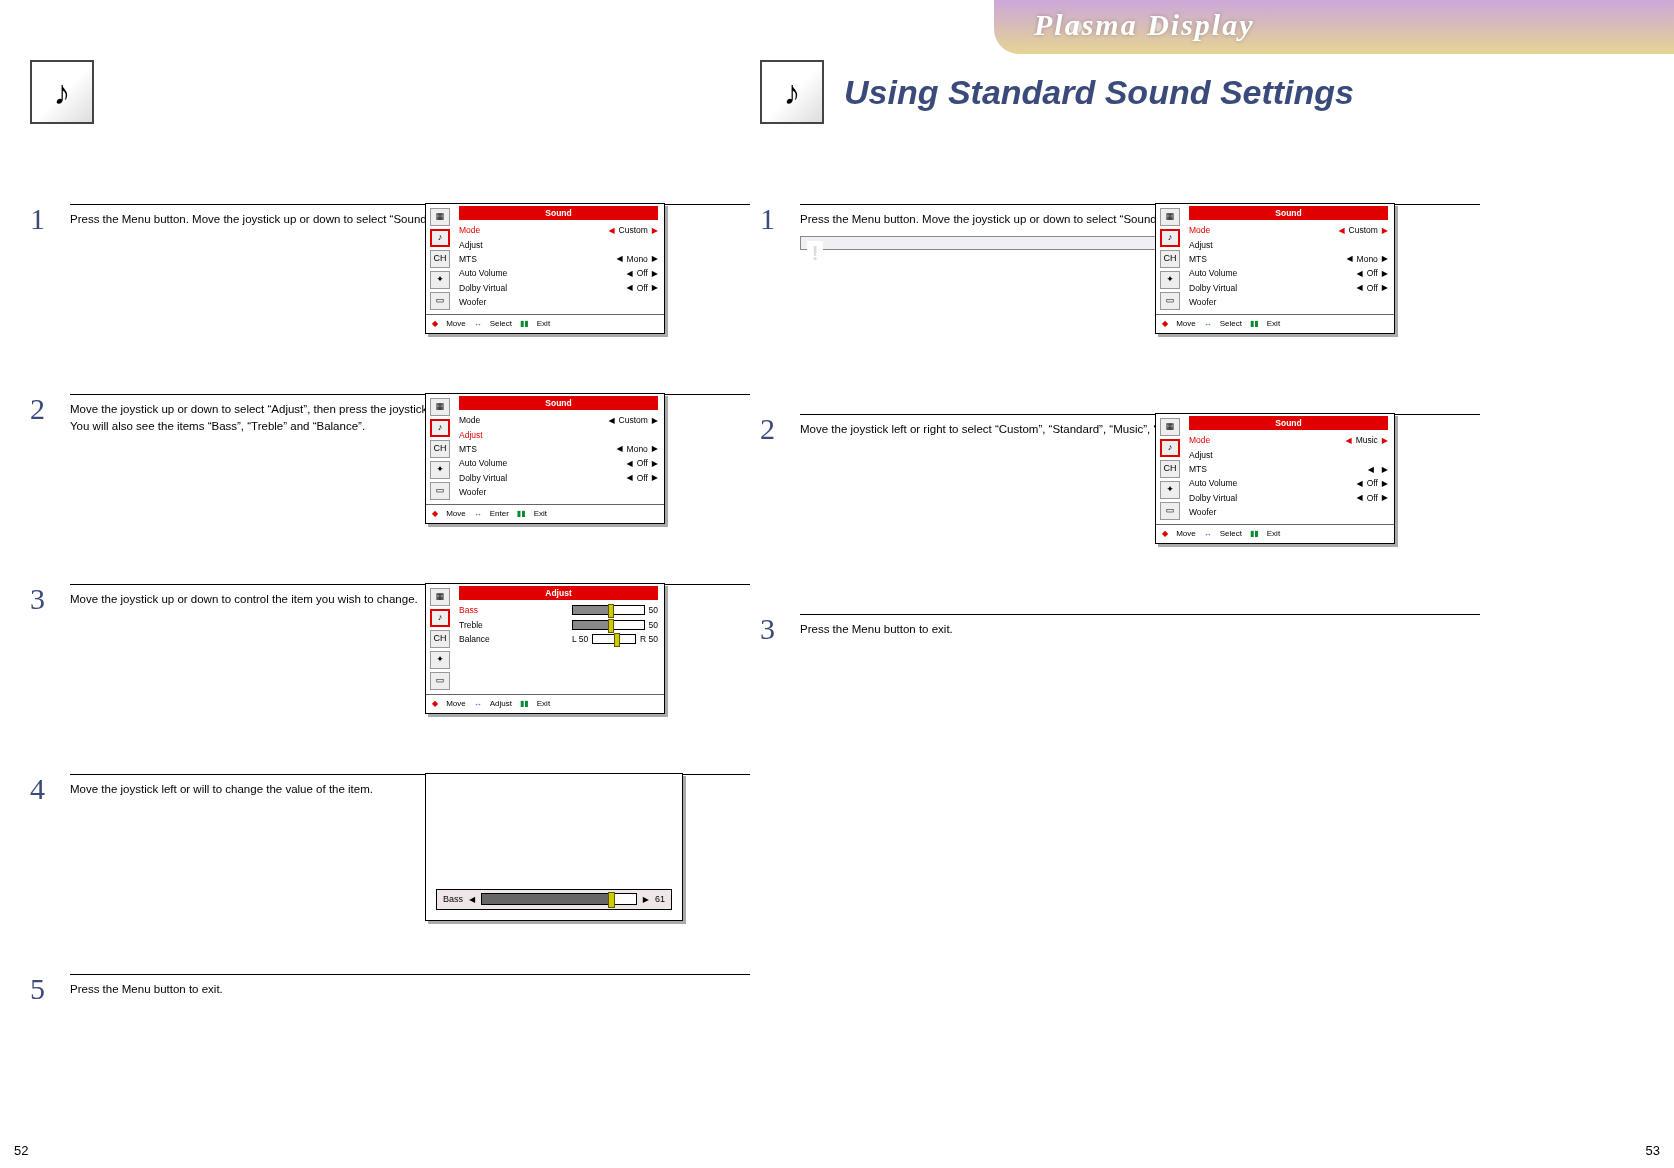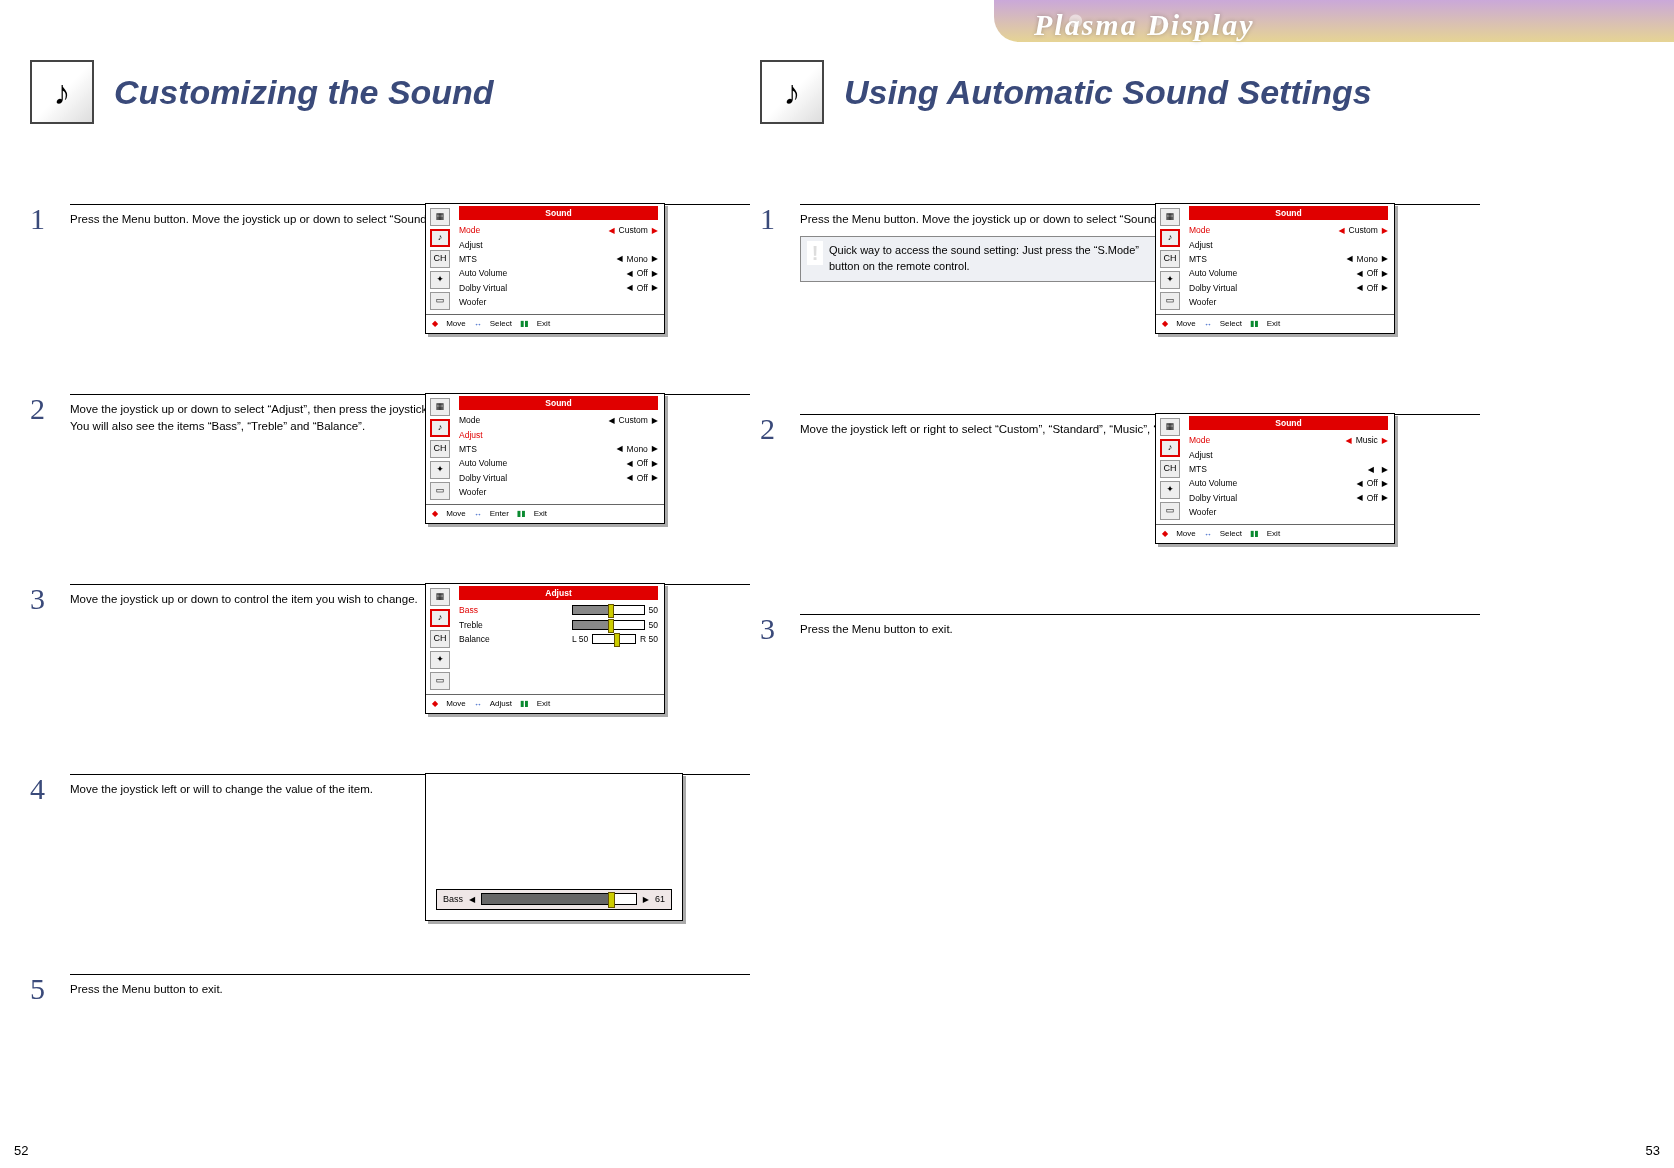--- a/index.html
+++ b/index.html
@@ -16,21 +16,21 @@
   .page {
     position: relative;
     width: 1674px;
     height: 1168px;
   }
   .brand {
     position: absolute;
     right: 0;
     top: 0;
     width: 640px;
-    height: 42px;
+    height: 54px;
     background: linear-gradient(to bottom, #d9c9e6, #ecd9a8);
     border-bottom-left-radius: 25px;
     color: #fff;
     font: italic bold 30px/50px Georgia, serif;
     padding-left: 40px;
     letter-spacing: 2px;
     background-image:
       radial-gradient(circle at 12% 50%, rgba(255,255,255,0.5) 6px, transparent 7px),
       radial-gradient(circle at 24% 50%, rgba(255,255,255,0.4) 4px, transparent 5px),
       linear-gradient(to bottom, #caa8d9, #e6d494);
@@ -149,21 +149,20 @@
 </style>
 </head>
 <body>
 
 <div class="page">
   <div class="brand">Plasma Display</div>
 
   <div class="col left">
     <div class="header-row">
       <div class="music-icon">♪</div>
-      <div class="page-title">Customizing the Sound</div>
     </div>
 
     <div class="step" style="min-height:150px;">
       <div class="step-num">1</div>
       <div class="step-body">
         <span>Press the Menu button. Move the joystick up or down to select “Sound”, then press the joystick to enter.</span>
         <div class="osd">
             <div class="osd-box">
               <div class="osd-inner">
                 <div class="osd-icons">
@@ -400,30 +399,29 @@
       <div class="step-num">5</div>
       <div class="step-body">
         <span>Press the Menu button to exit.</span>
       </div>
     </div>
   </div>
 
   <div class="col right">
     <div class="header-row">
       <div class="music-icon">♪</div>
-      <div class="page-title">Using Automatic Sound Settings</div>
+      <div class="page-title">Using Standard Sound Settings</div>
     </div>
 
     <div class="step" style="min-height:170px;">
       <div class="step-num">1</div>
       <div class="step-body">
         <span>Press the Menu button. Move the joystick up or down to select “Sound”, then press the joystick to enter.</span>
         <div class="tip-box">
           <div class="excl">!</div>
-          <span>Quick way to access the sound setting: Just press the “S.Mode” button on the remote control.</span>
         </div>
         <div class="osd">
             <div class="osd-box">
               <div class="osd-inner">
                 <div class="osd-icons">
                   <div class="osd-ic">▦</div>
                   <div class="osd-ic sel">♪</div>
                   <div class="osd-ic">CH</div>
                   <div class="osd-ic">✦</div>
                   <div class="osd-ic">▭</div>

